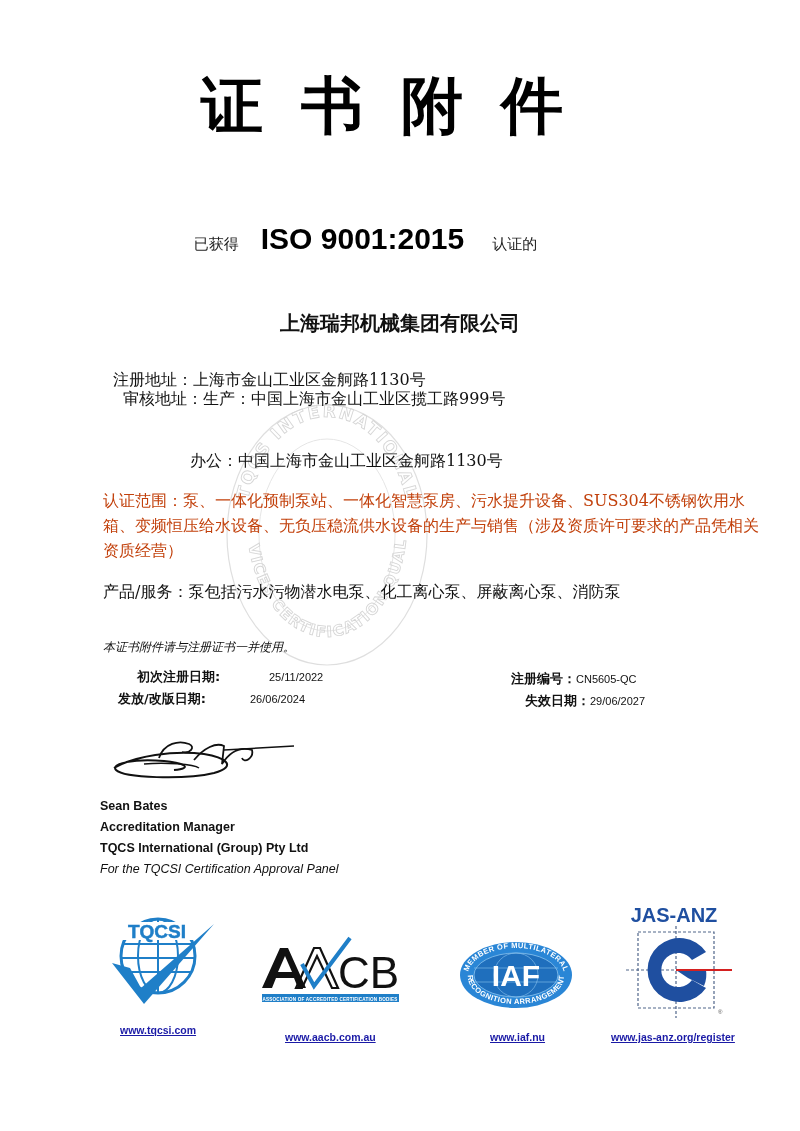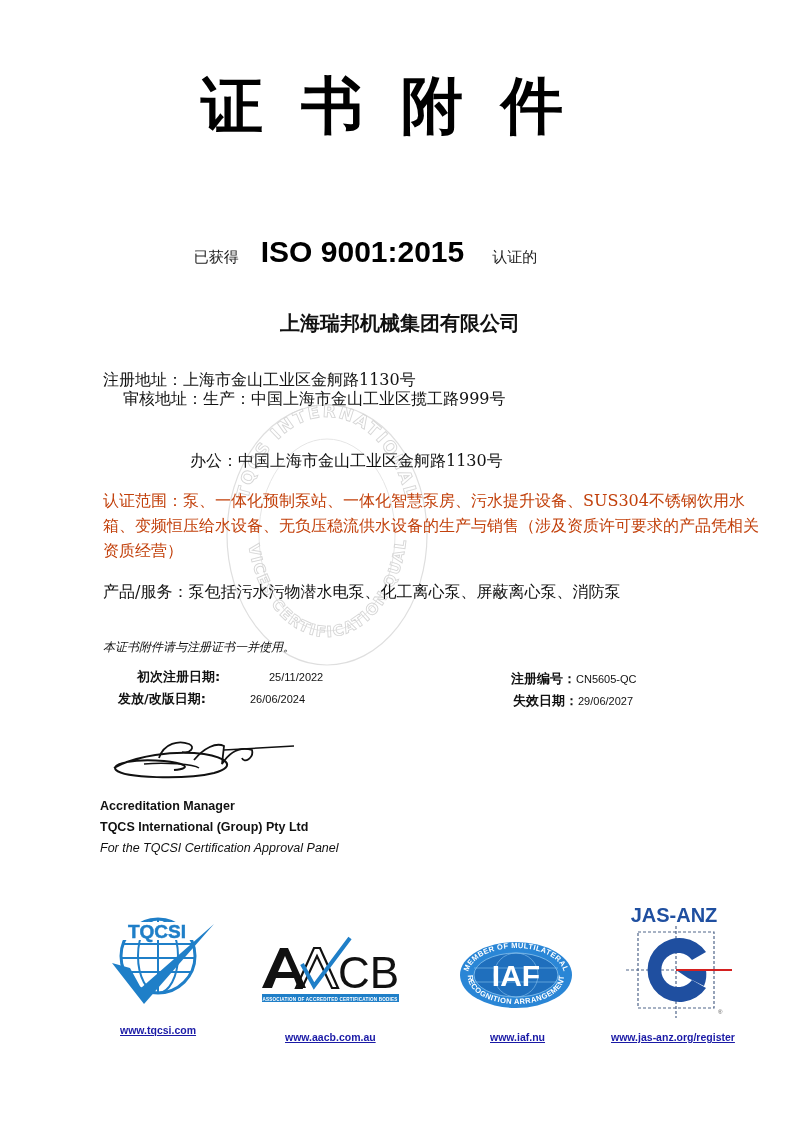--- a/index.html
+++ b/index.html
@@ -1,21 +1,21 @@
 <!DOCTYPE html>
 <html><head>
 <meta charset="utf-8">
 <style>
   html, body { margin: 0; padding: 0; background: #ffffff; }
   body { width: 800px; height: 1131px; position: relative; overflow: hidden; color: #111; font-family: "DejaVu Serif", serif; }
   .abs { position: absolute; }
 
   .title { top: 66px; left: 0; width: 764px; text-align: center; font-family: "DejaVu Serif", serif; font-weight: 700; font-size: 62px; letter-spacing: 38px; text-indent: 38px; line-height: 80px; color: #000; }
 
-  .iso-line { top: 222px; left: 0; width: 731px; display: flex; justify-content: center; align-items: baseline; margin-top: 13px; }
+  .iso-line { top: 222px; left: 0; width: 731px; display: flex; justify-content: center; align-items: baseline; }
   .iso-pre, .iso-post { font-size: 15px; color: #222; font-family: "DejaVu Serif", serif; }
   .iso-std { font-family: "Liberation Sans", sans-serif; font-weight: 700; font-size: 30px; color: #000; margin: 0 28px 0 22px; }
   .iso-pre { margin-right: 0; }
 
   .company { top: 310px; left: 0; width: 800px; text-align: center; font-family: "DejaVu Sans", sans-serif; font-size: 20px; font-weight: 700; color: #111; }
 
   .row { left: 103px; font-size: 16px; line-height: 22px; color: #111; font-family: "DejaVu Serif", serif; }
   .row .lbl { display: inline-block; }
   .scope { left: 103px; width: 670px; top: 488px; font-size: 16px; line-height: 25px; color: #c2410c; }
   .products { left: 103px; top: 581px; font-size: 16px; line-height: 22px; }
@@ -59,21 +59,21 @@
   <ellipse cx="105" cy="135" rx="100" ry="130" fill="none" stroke="#c4c4c4" stroke-width="1.2"></ellipse>
   <ellipse cx="105" cy="135" rx="68" ry="96" fill="none" stroke="#d0d0d0" stroke-width="1"></ellipse>
   <text font-family="DejaVu Sans, sans-serif" font-weight="700" font-size="17" fill="none" stroke="#b5b5b5" stroke-width="0.9" letter-spacing="2">
     <textPath href="#sealArcTop" startOffset="50%" text-anchor="middle">TQCS INTERNATIONAL</textPath>
   </text>
   <text font-family="DejaVu Sans, sans-serif" font-weight="700" font-size="15" fill="none" stroke="#b5b5b5" stroke-width="0.9" letter-spacing="1.5">
     <textPath href="#sealArcBottom" startOffset="50%" text-anchor="middle">SERVICES CERTIFICATION QUALITY</textPath>
   </text>
 </svg>
 
-<div class="abs row" style="top:369px;">
+<div class="abs row" style="top:369px;margin-left:10px;">
   <span class="lbl">注册地址：</span><span>上海市金山工业区金舸路1130号</span>
 </div>
 
 <div class="abs row" style="top:388px;margin-left:20px;">
   <span class="lbl">审核地址：</span><span>生产：</span><span>中国上海市金山工业区揽工路999号</span>
 </div>
 <div class="abs row" style="top:450px; left:190px;">
   <span>办公：</span><span>中国上海市金山工业区金舸路1130号</span>
 </div>
 
@@ -93,35 +93,36 @@
     <span class="date-val">25/11/2022</span>
   </div>
   <div class="date-row" style="top:22px; left:0;">
     <span class="date-lbl">发放/改版日期:</span>
     <span class="date-val">26/06/2024</span>
   </div>
   <div class="date-row" style="top:2px; left:393px;">
     <span class="reg-lbl">注册编号：</span>
     <span class="date-val">CN5605-QC</span>
   </div>
-  <div class="date-row" style="top:24px; left:395px;justify-content:space-between;">
+  <div class="date-row" style="top:24px; left:407px;justify-content:space-between;">
     <span class="reg-lbl">失效日期：</span>
     <span class="date-val">29/06/2027</span>
   </div>
 </div>
 
 <svg class="abs signature" viewBox="0 0 200 55">
   <path d="M10 40 C 30 28, 70 22, 100 26 C 120 29, 135 38, 110 45 C 80 52, 20 50, 12 42 C 6 36, 30 30, 60 33 C 80 35, 90 40, 70 42" fill="none" stroke="#111" stroke-width="2"></path>
   <path d="M55 30 C 60 15, 75 12, 85 16 C 92 19, 86 26, 78 24" fill="none" stroke="#111" stroke-width="1.8"></path>
   <path d="M90 32 C 100 20, 112 14, 120 18 L 118 36 C 125 25, 135 18, 148 22 C 150 30, 140 36, 138 30" fill="none" stroke="#111" stroke-width="1.8"></path>
   <path d="M120 22 L 190 18" fill="none" stroke="#111" stroke-width="1.5"></path>
   <path d="M40 36 C 60 34, 90 36, 95 40" fill="none" stroke="#111" stroke-width="1.5"></path>
 </svg>
 
 <div class="abs signer">
+  <div class="b">Sean Bates</div>
   <div class="b">Accreditation Manager</div>
   <div class="b">TQCS International (Group) Pty Ltd</div>
   <div class="i">For the TQCSI Certification Approval Panel</div>
 </div>
 
 <svg class="logo" style="left:108px; top:908px;" width="112" height="100" viewBox="0 0 112 100">
   <circle cx="50" cy="48" r="37" fill="none" stroke="#1f7fc8" stroke-width="3"></circle>
   <ellipse cx="50" cy="48" rx="20" ry="37" fill="none" stroke="#1f7fc8" stroke-width="2"></ellipse>
   <line x1="50" y1="11" x2="50" y2="85" stroke="#1f7fc8" stroke-width="2"></line>
   <line x1="14" y1="36" x2="86" y2="36" stroke="#1f7fc8" stroke-width="2"></line>

